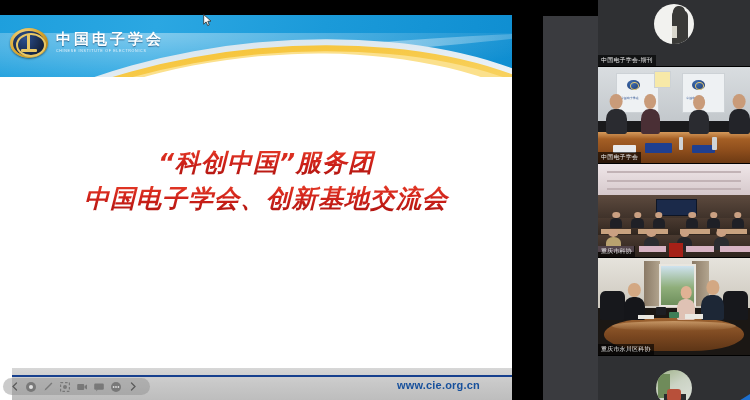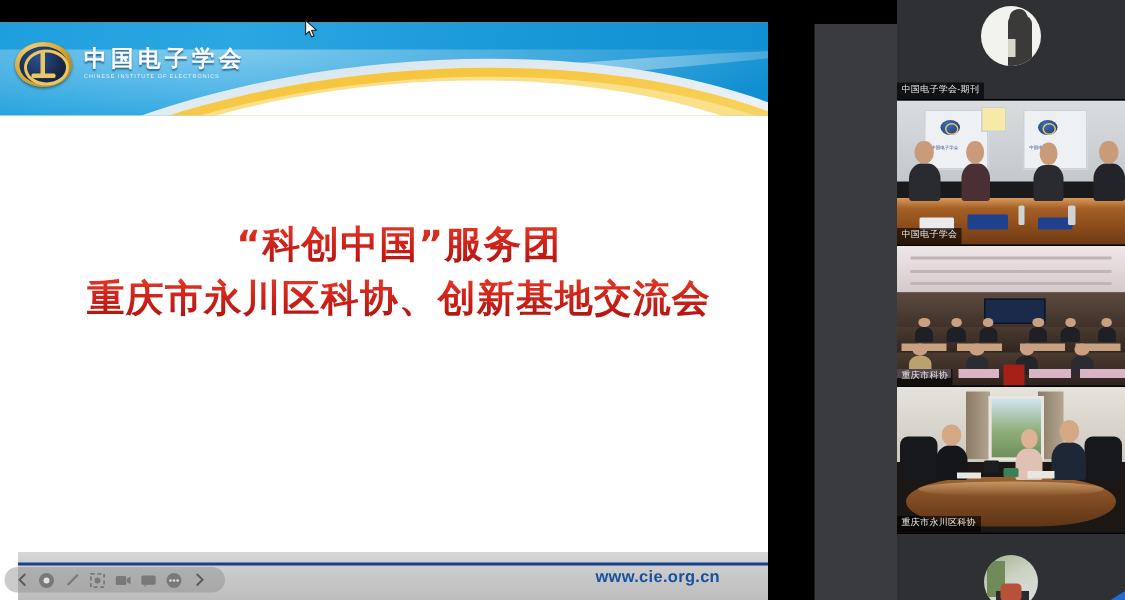--- a/index.html
+++ b/index.html
@@ -39,21 +39,21 @@
   .logo-ring{position:absolute;left:6px;top:5px;width:26px;height:20px;border-radius:50%;
         border:2px solid #e8c765;}
   .logo-bar{position:absolute;left:17px;top:6px;width:3px;height:18px;background:#e8c765;border-radius:1px;}
   .logo-bar2{position:absolute;left:11px;top:21px;width:16px;height:3px;background:#e8c765;border-radius:1px;}
   .logo-txt{display:flex;flex-direction:column;line-height:1;}
   .logo-cn{font-family:"DejaVu Serif","Liberation Serif",serif;font-size:15px;font-weight:bold;color:#ffffff;
         letter-spacing:3px;text-shadow:0 1px 1px rgba(0,40,80,.55);}
   .logo-en{font-size:3.6px;color:#eaf4fb;letter-spacing:.7px;margin-top:3px;white-space:nowrap;}
 
   
-  .title-block{position:absolute;left:0;top:130px;width:532px;text-align:center;}
+  .title-block{position:absolute;left:0;top:130px;width:532px;text-align:center;font-style:italic;}
   .title-line{font-family:"DejaVu Sans","Liberation Sans",sans-serif;font-weight:bold;
         font-size:25px;line-height:1.42;letter-spacing:1px;
         background:linear-gradient(180deg,#e8402a 0%,#d2241b 45%,#a8110d 100%);
         -webkit-background-clip:text;background-clip:text;color:transparent;
         -webkit-text-fill-color:transparent;}
   .title-line.l2{font-size:25px;}
 
   
   .slide-footer{position:absolute;left:12px;bottom:0;width:512px;height:32px;
         background:linear-gradient(180deg,#d7d7d7 0%,#c9c9c9 45%,#bdbdbd 100%);}
@@ -173,21 +173,21 @@
           </div>
           <div class="logo-txt">
             <span class="logo-cn">中国电子学会</span>
             <span class="logo-en">CHINESE INSTITUTE OF ELECTRONICS</span>
           </div>
         </div>
       </div>
 
       <div class="title-block">
         <div class="title-line">“科创中国”服务团</div>
-        <div class="title-line l2">重庆市永川区科协、创新基地交流会</div>
+        <div class="title-line l2">中国电子学会、创新基地交流会</div>
       </div>
 
       <div class="slide-footer">
         <div class="footer-rule"></div>
         <div class="footer-url">www.cie.org.cn</div>
       </div>
 
       <div class="pp-toolbar">
         <span class="pp-btn">
           <svg width="7" height="9" viewBox="0 0 7 9">

